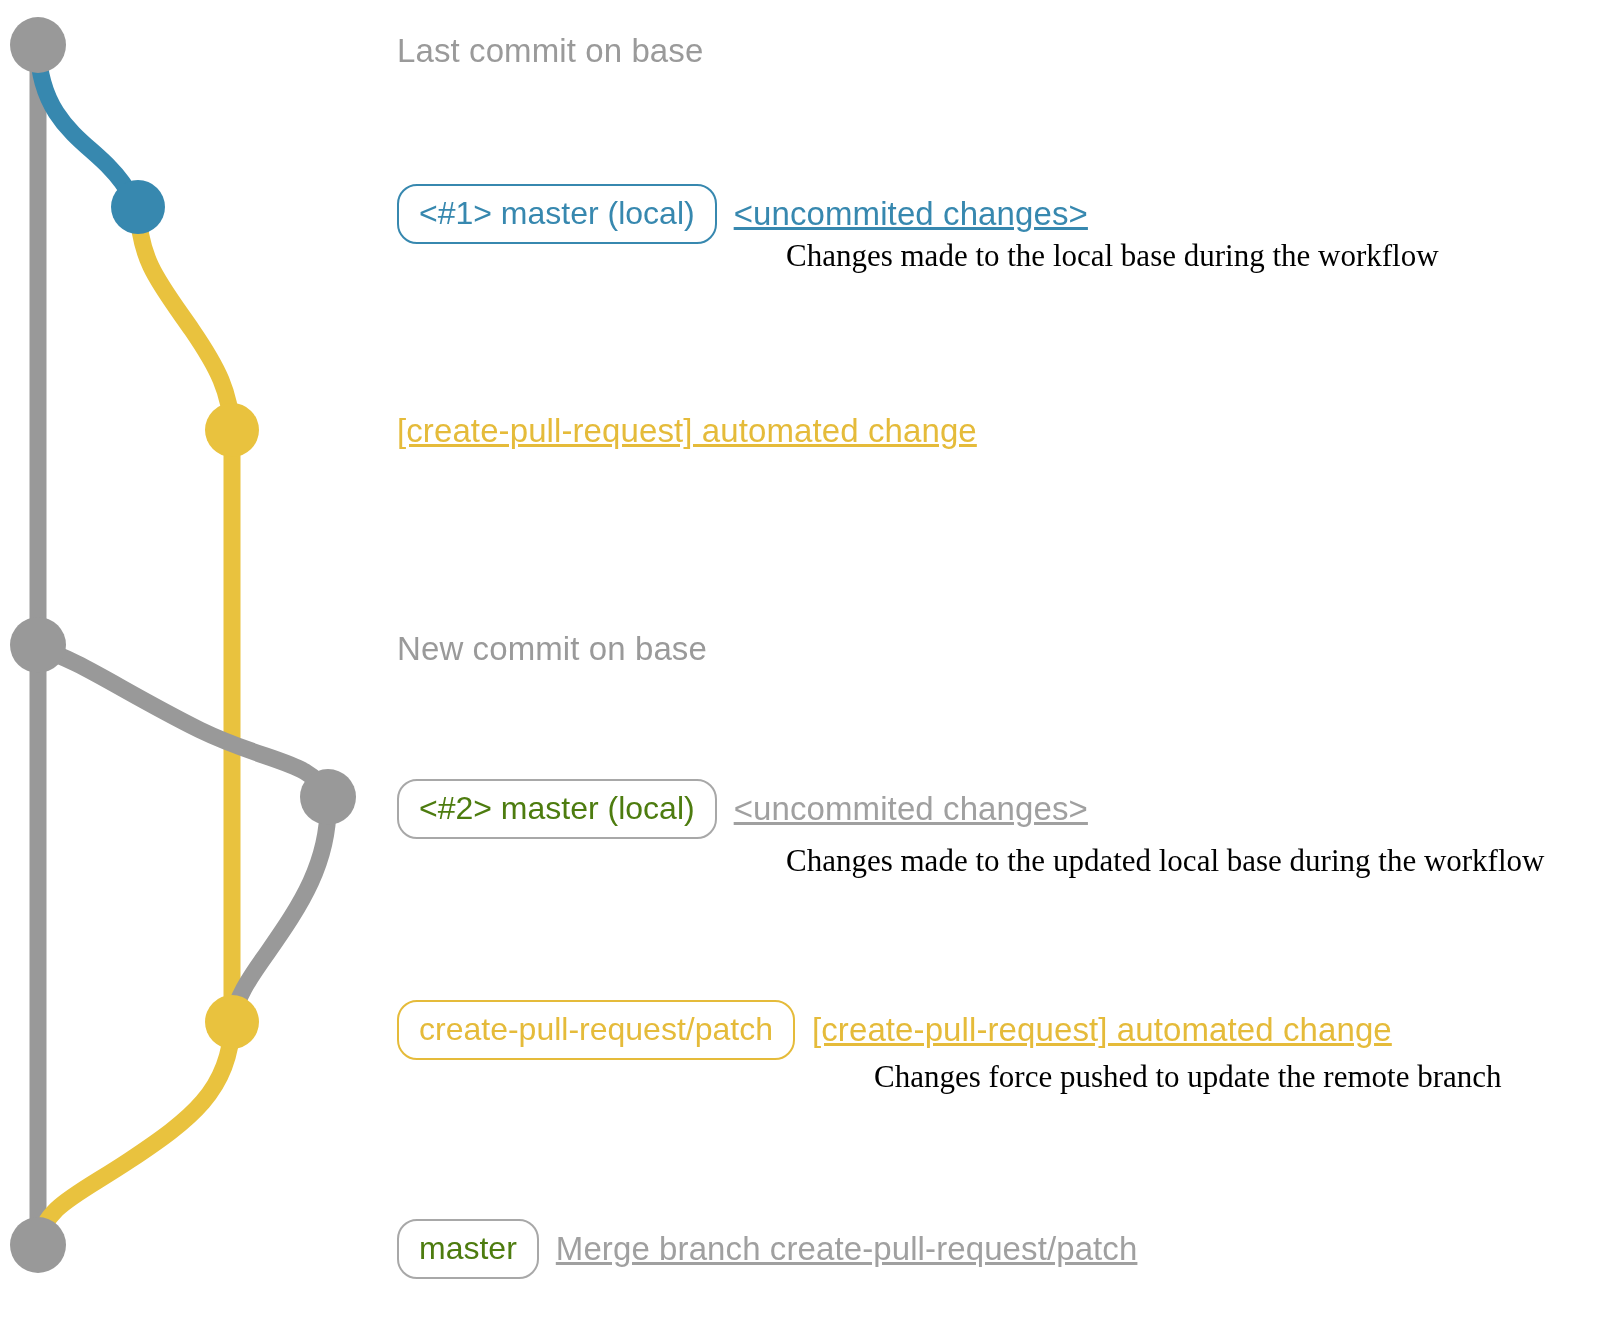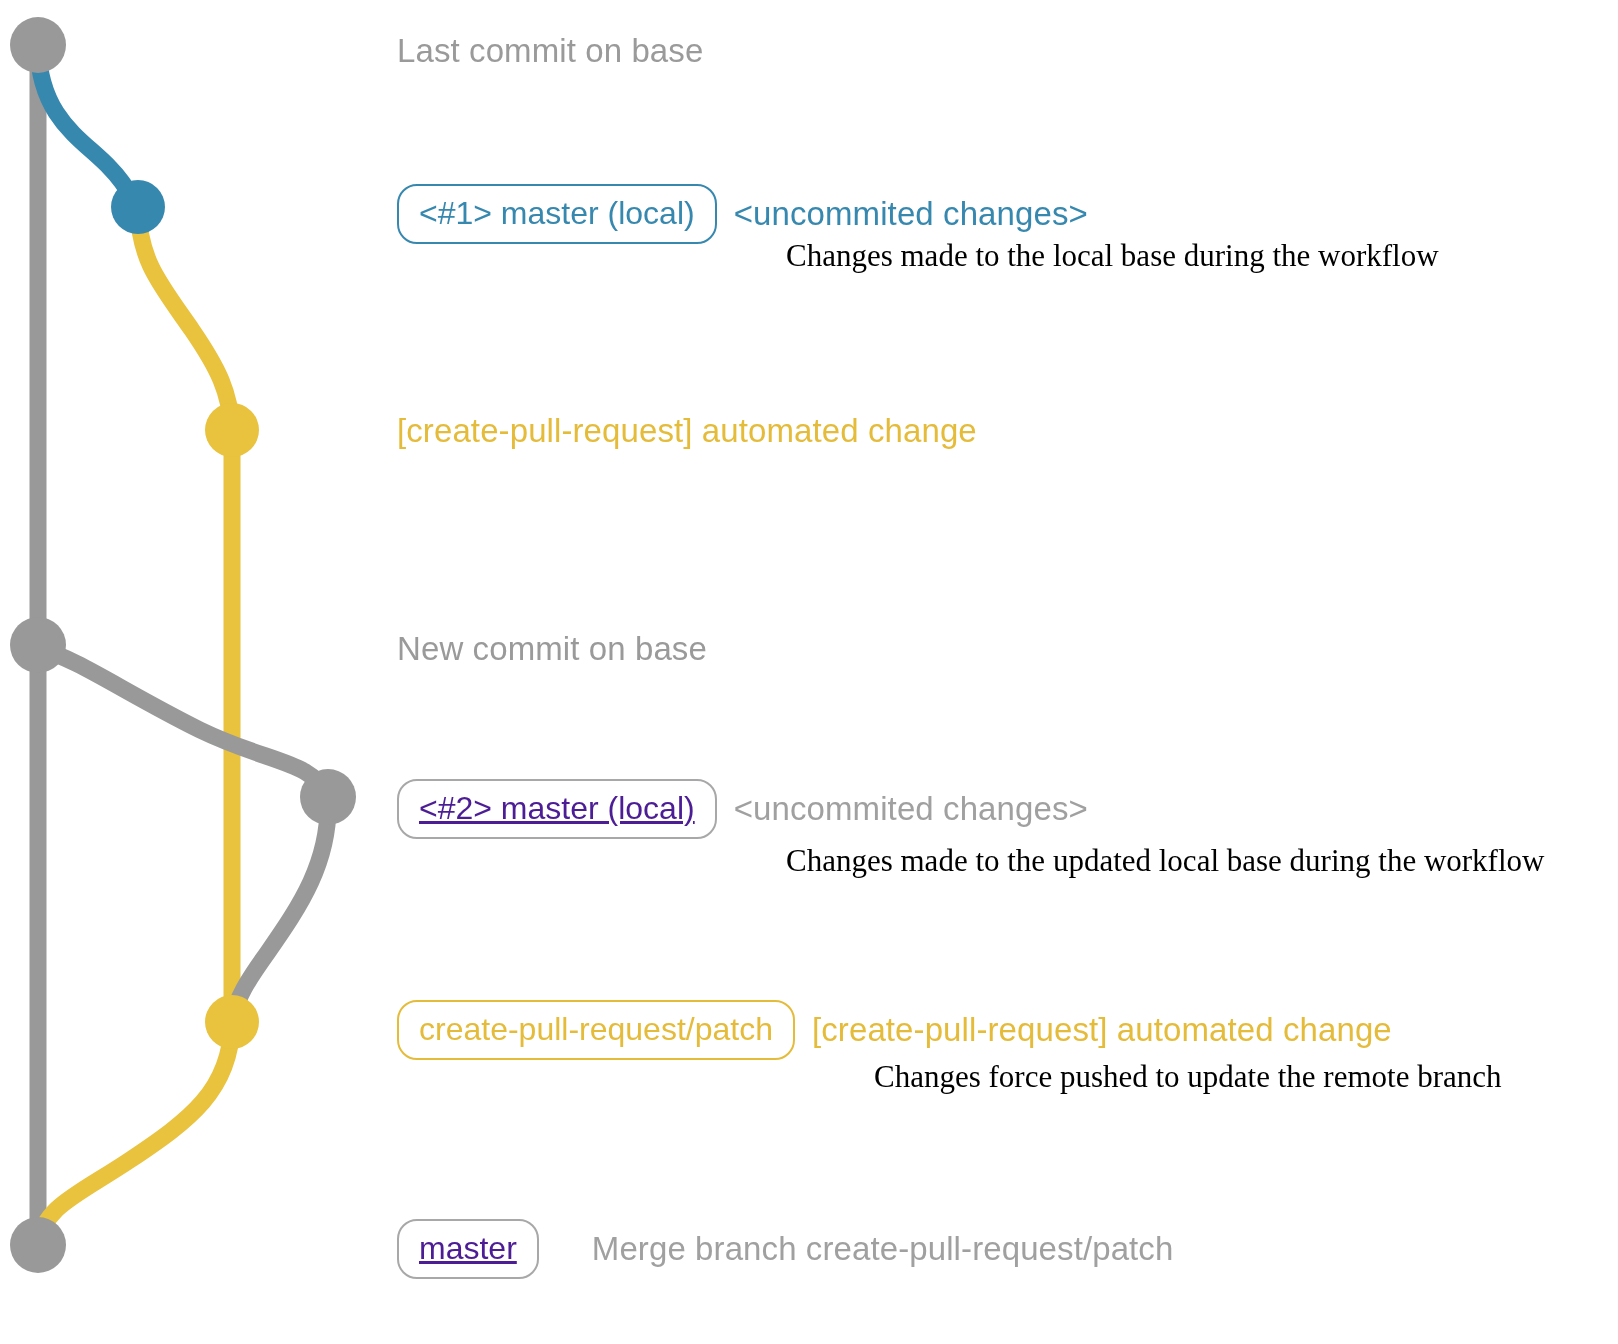--- a/index.html
+++ b/index.html
@@ -63,31 +63,31 @@
   .badge.blue {
     border-color: #3788af;
     color: #3788af;
   }
   .badge.yellow {
     border-color: #e5bb3a;
     color: #e5bb3a;
   }
   .badge.gray {
     border-color: #a8a8a8;
-    color: #4c1d95;
-    text-decoration: underline;
+    color: #4d7c0f;
   }
 
   
   .subject {
     font-family: "Liberation Sans", sans-serif;
     font-size: 33px;
     white-space: nowrap;
     margin-left: 17px;
     letter-spacing: 0.1px;
+    text-decoration: underline;
   }
   .subject.blue   { color: #3788af; }
   .subject.gray   { color: #a0a0a0; }
   .subject.yellow { color: #e5bb3a; }
 
   
   .desc {
     position: absolute;
     font-family: "Liberation Serif", serif;
     font-size: 31px;
@@ -148,18 +148,18 @@
     <span class="subject gray">&lt;uncommited changes&gt;</span>
   </div>
   <div class="desc" style="left:786px; top:833px;margin-top:10px;">Changes made to the updated local base during the workflow</div>
 
   <div class="row" style="left:397px; top:1000px;">
     <span class="badge yellow">create-pull-request/patch</span>
     <span class="subject yellow">[create-pull-request] automated change</span>
   </div>
   <div class="desc" style="left:874px; top:1059px;">Changes force pushed to update the remote branch</div>
 
-  <div class="row" style="left:397px; top:1219px;gap:36px;">
+  <div class="row" style="left:397px; top:1219px;">
     <span class="badge gray">master</span>
     <span class="subject gray">Merge branch create-pull-request/patch</span>
   </div>
 
 </div>
 
 </body></html>

